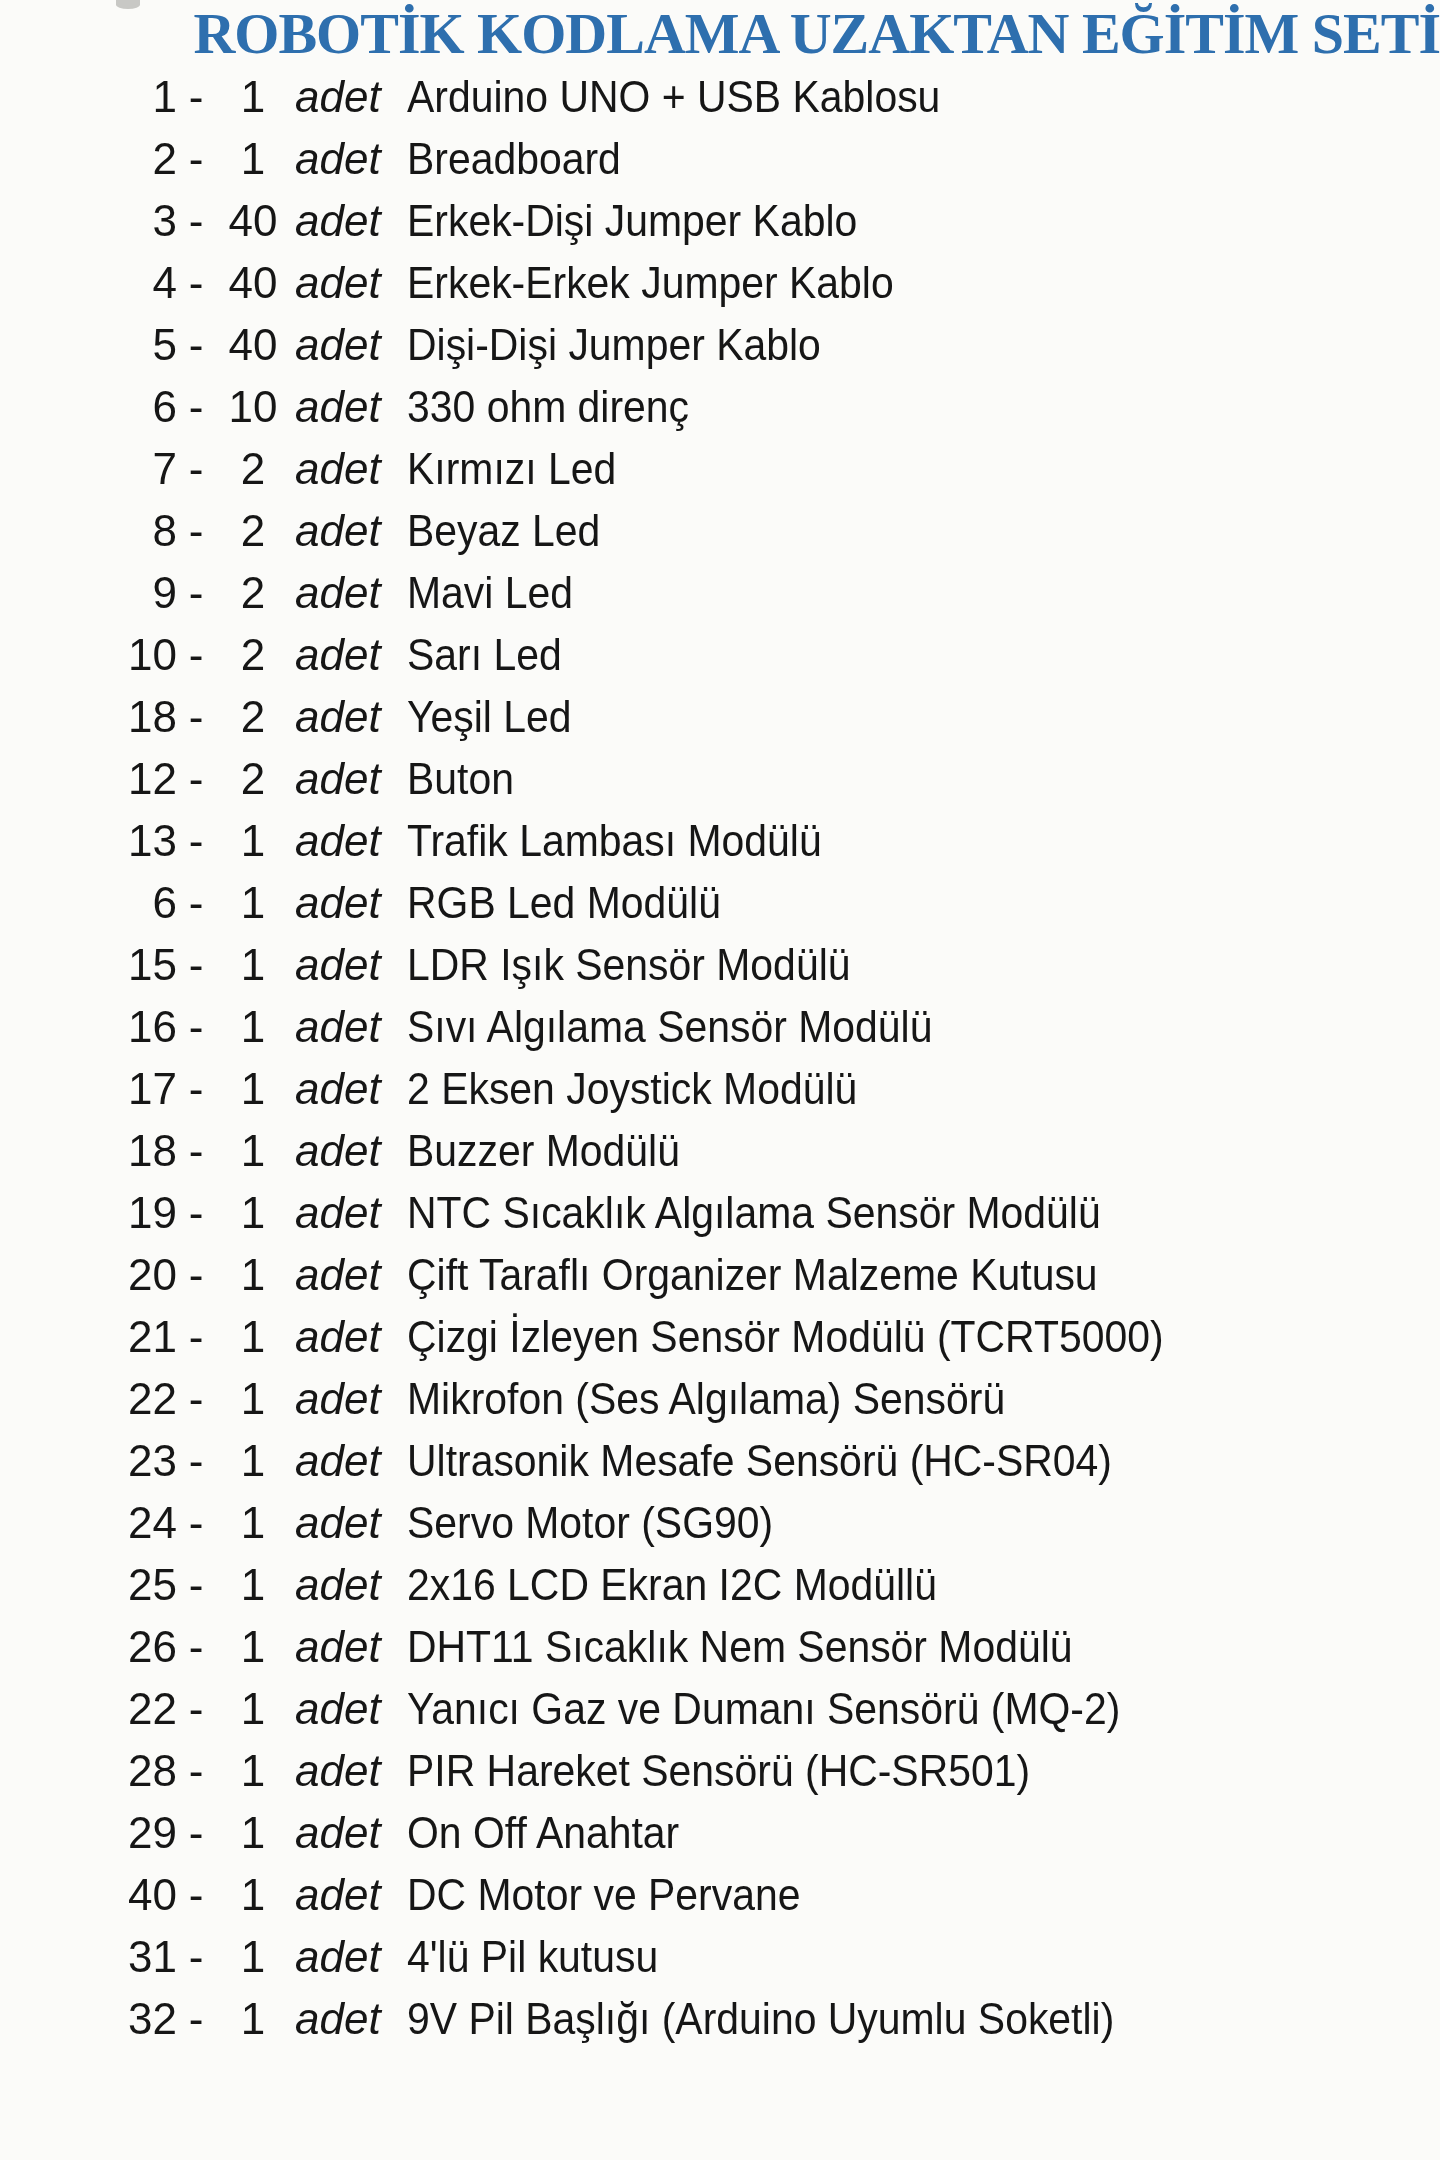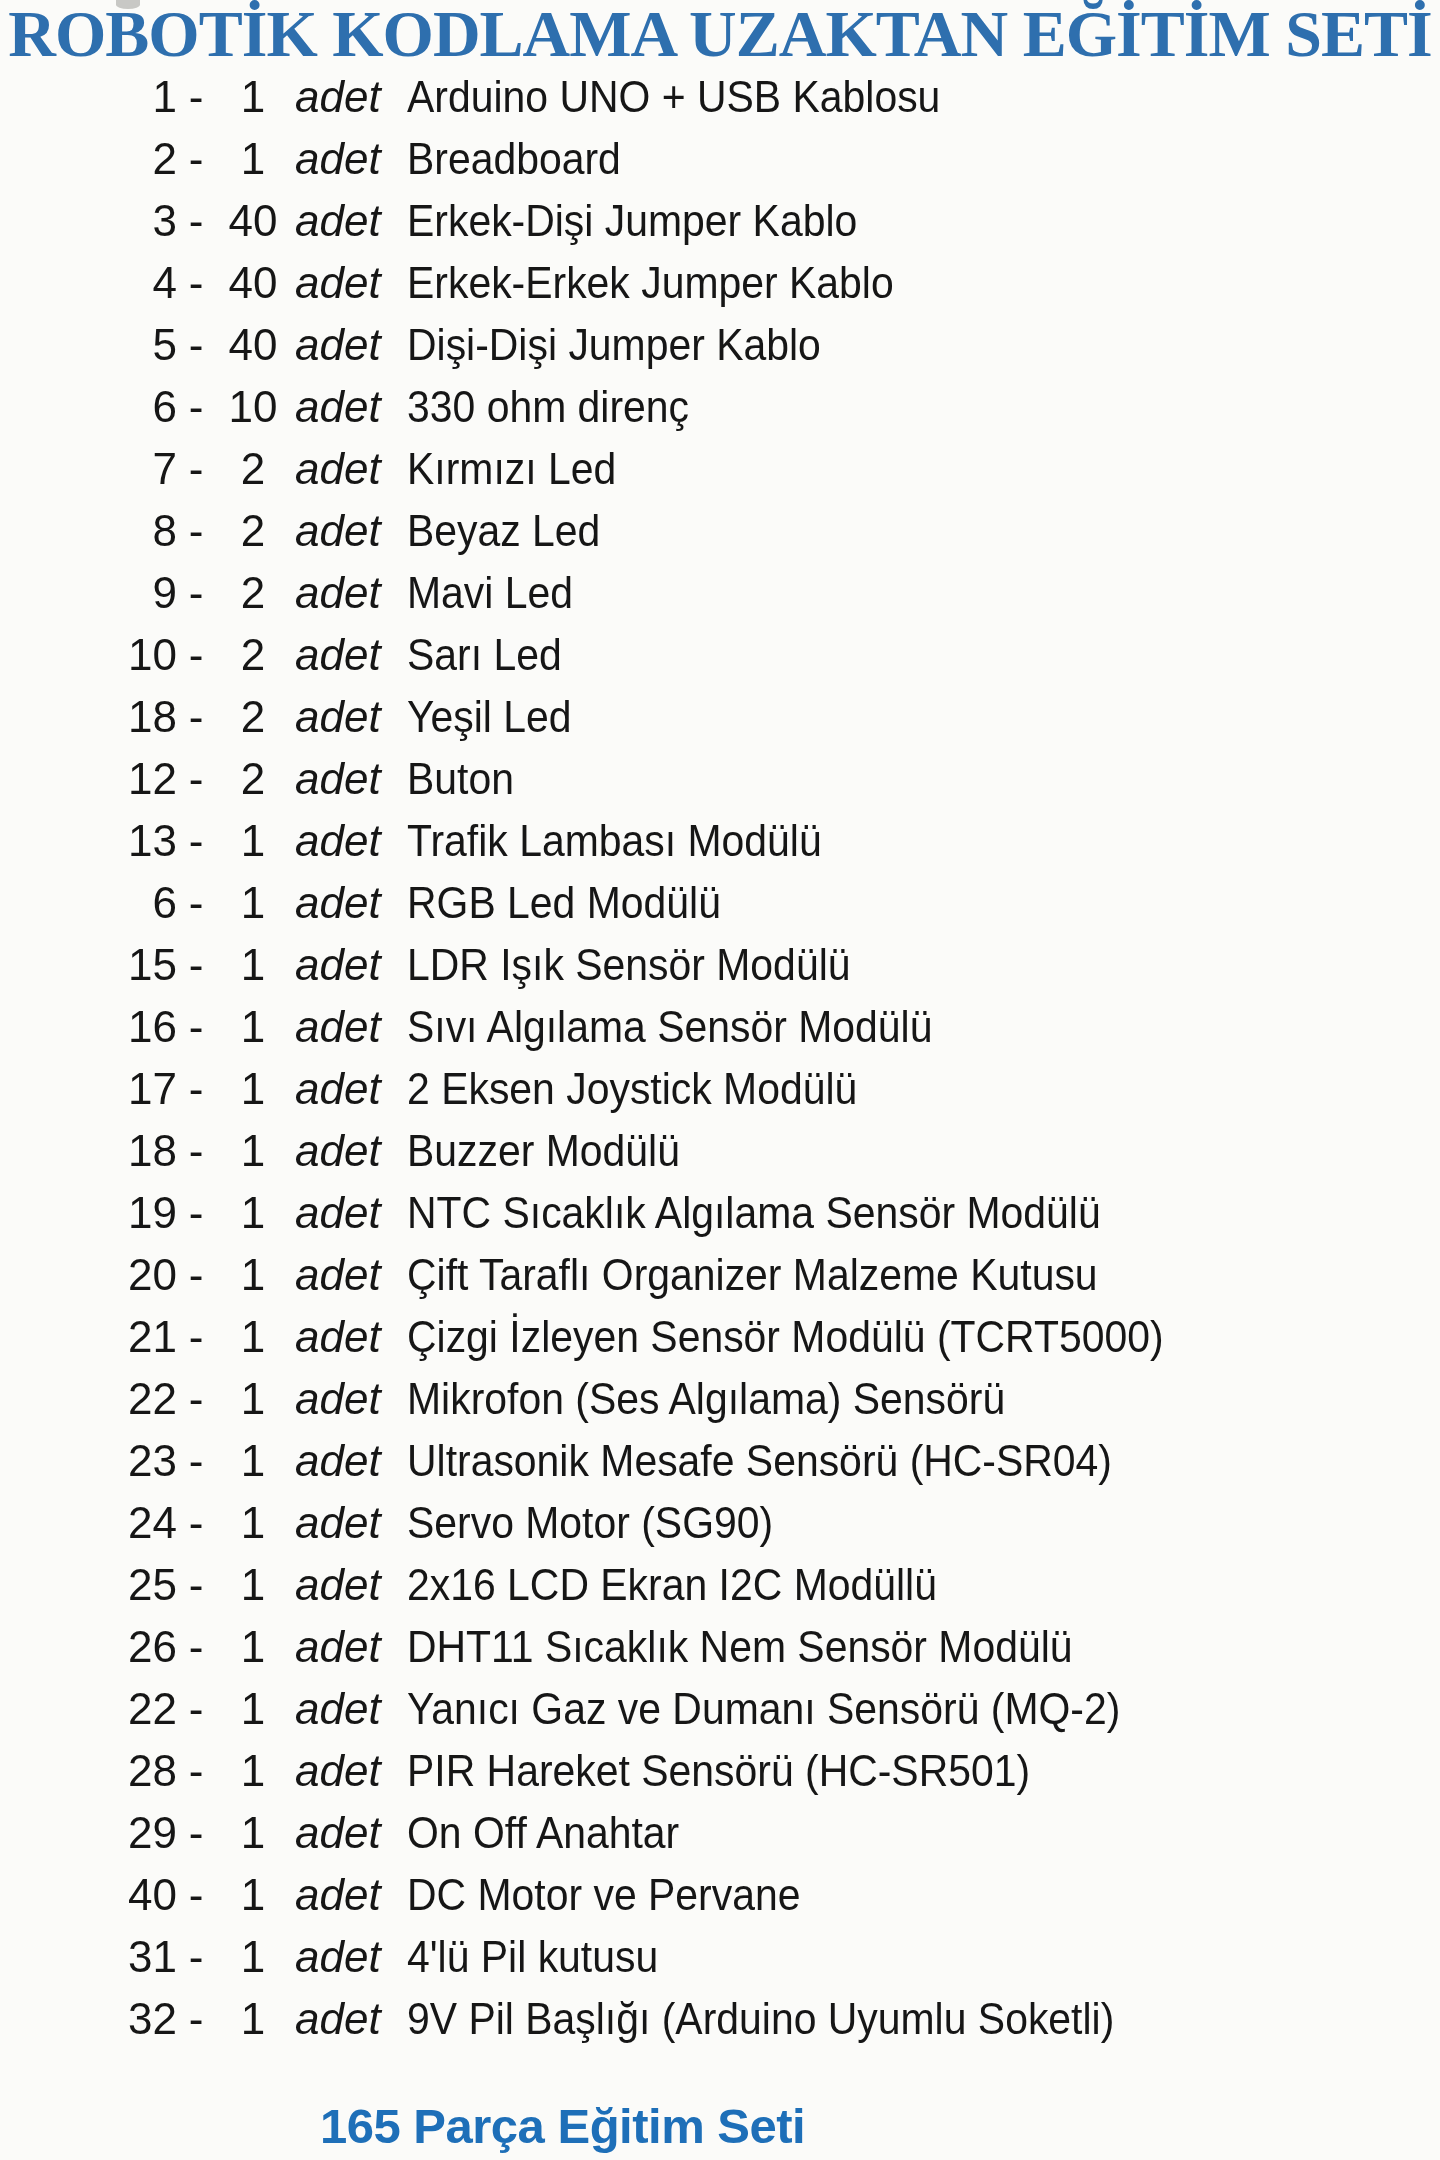--- a/index.html
+++ b/index.html
@@ -28,24 +28,24 @@
     background: #b7b7b3;
     border-radius: 0 0 50% 50%;
     opacity: 0.75;
   }
   .title {
     position: absolute;
     top: 4px;
     left: 0;
     width: 100%;
     margin: 0;
-    text-align: center;
+    text-align: right;
     font-family: "Liberation Serif", serif;
     font-weight: bold;
-    font-size: 66px;
+    font-size: 58px;
     line-height: 60px;
     letter-spacing: -1px;
     color: #2e6fae;
     white-space: nowrap;
   }
   .list {
     position: absolute;
     top: 66px;
     left: 0;
     width: 1440px;
@@ -318,14 +318,13 @@
       <div class="row">
         <span class="cell-no">32</span>
         <span class="cell-dash">-</span>
         <span class="cell-qty">1</span>
         <span class="cell-unit">adet</span>
         <span class="cell-name">9V Pil Başlığı (Arduino Uyumlu Soketli)</span>
       </div>
     </div>
 
 
-  <div class="kit-summary">165 Parça Eğitim Seti</div>
 </div>
 
 </body></html>

